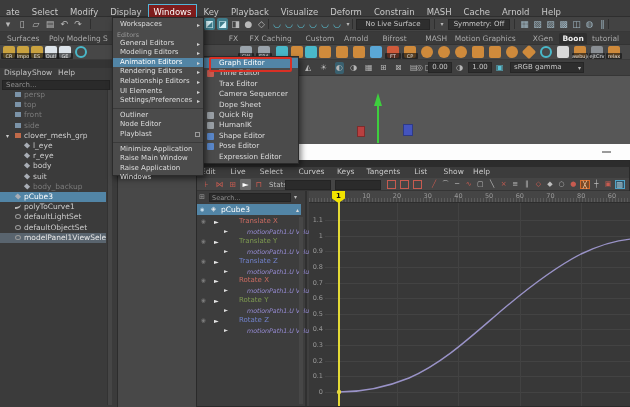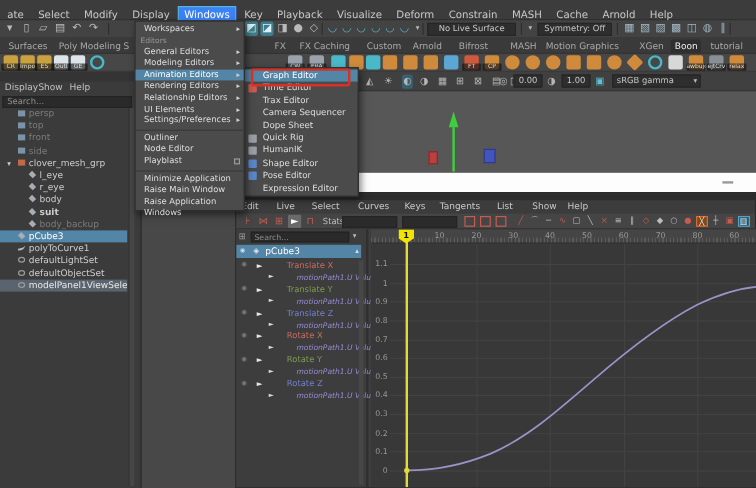--- a/index.html
+++ b/index.html
@@ -2,21 +2,21 @@
 <html><head>
 <meta charset="utf-8">
 <style>
   *{margin:0;padding:0;box-sizing:border-box;font-family:"DejaVu Sans","Liberation Sans",sans-serif;}
   body{background:#222;}
   .app{position:relative;width:630px;height:407px;background:#444;overflow:hidden;}
   .a{position:absolute;}
   
   .menubar{left:0;top:0;width:630px;height:17px;background:#3c3c3c;border-bottom:1px solid #2e2e2e;white-space:nowrap;}
   .mbi{display:inline-block;padding:3px 6px 0 6px;font-size:8.5px;color:#c8c8c8;height:17px;}
-  .mbi.on{background:#3b82f6;box-shadow:inset 0 0 0 1px #53b6d7;color:#fff;}
+  .mbi.on{background:#7f1d1d;box-shadow:inset 0 0 0 1px #53b6d7;color:#fff;}
   
   .statusline{left:0;top:17px;width:630px;height:15px;background:#434343;border-bottom:1px solid #383838;}
   .sic{position:absolute;top:1px;height:12px;font-size:9px;color:#b9b9b9;line-height:12px;text-align:center;}
   .sep{position:absolute;top:2px;width:1px;height:10px;background:#2f2f2f;}
   .sfield{position:absolute;top:2px;height:11px;background:#2e2e2e;border:1px solid #262626;color:#c6c6c6;font-size:7px;line-height:9px;text-align:center;overflow:hidden;}
   
   .shelftabs{left:0;top:32px;width:630px;height:13px;background:#3a3a3a;border-bottom:1px solid #333;}
   .tab{position:absolute;top:1px;font-size:7.5px;color:#a9a9a9;padding:1px 3px;}
   .tab.on{color:#f0f0f0;background:#2f2f2f;border-radius:2px 2px 0 0;}
   .shelfrow{left:0;top:45px;width:630px;height:15px;background:#474747;border-bottom:1px solid #3a3a3a;}
@@ -132,21 +132,21 @@
       <div class="tab" style="left: 100px;">S</div>
       <div class="tab" style="left: 205px; margin-top: 20px;">ng</div>
       <div class="tab" style="left: 225.8px;">FX</div>
       <div class="tab" style="left: 246.6px;">FX Caching</div>
       <div class="tab" style="left: 302.6px;">Custom</div>
       <div class="tab" style="left: 341px;">Arnold</div>
       <div class="tab" style="left: 379.4px;">Bifrost</div>
       <div class="tab" style="left: 422.2px;">MASH</div>
       <div class="tab" style="left: 451.8px;">Motion Graphics</div>
       <div class="tab" style="left: 529.8px;">XGen</div>
-      <div class="tab on" style="left: 559.4px;">Boon</div>
+      <div class="tab on" style="left: 559.4px; font-weight: bold;">Boon</div>
       <div class="tab" style="left: 589px;">tutorial</div>
     </div>
   <div class="a shelfrow">
       <div class="shic" style="left: 3px; background: rgb(201, 162, 63);">
         <div class="shlbl">CR</div>
       </div>
       <div class="shic" style="left: 17px; background: rgb(201, 162, 63);">
         <div class="shlbl">Impo</div>
       </div>
       <div class="shic" style="left: 31px; background: rgb(201, 162, 63);">
@@ -237,21 +237,21 @@
     <input class="osearch" placeholder="Search..." style="">
     <div id="outlist">
         <div class="orow dim" style="top: 30px; padding-left: 6px;"><span style="display: inline-block; width: 7px; font-size: 6px; color: rgb(204, 204, 204);"></span><span class="oic" style="background: rgb(123, 147, 168);"></span><span>persp</span></div>
         <div class="orow dim" style="top: 40.2px; padding-left: 6px;"><span style="display: inline-block; width: 7px; font-size: 6px; color: rgb(204, 204, 204);"></span><span class="oic" style="background: rgb(123, 147, 168);"></span><span>top</span></div>
         <div class="orow dim" style="top: 50.4px; padding-left: 6px;"><span style="display: inline-block; width: 7px; font-size: 6px; color: rgb(204, 204, 204);"></span><span class="oic" style="background: rgb(123, 147, 168);"></span><span>front</span></div>
         <div class="orow dim" style="top: 60.6px; padding-left: 6px;"><span style="display: inline-block; width: 7px; font-size: 6px; color: rgb(204, 204, 204);"></span><span class="oic" style="background: rgb(123, 147, 168);"></span><span>side</span></div>
         <div class="orow" style="top: 70.8px; padding-left: 6px;"><span style="display: inline-block; width: 7px; font-size: 6px; color: rgb(204, 204, 204);">▾</span><span class="oic" style="background: rgb(192, 106, 74);"></span><span>clover_mesh_grp</span></div>
         <div class="orow" style="top: 81px; padding-left: 15px;"><span style="display: inline-block; width: 7px; font-size: 6px; color: rgb(204, 204, 204);"></span><span class="oic" style="background: rgb(168, 173, 181); transform: rotate(45deg) scale(0.8);"></span><span>l_eye</span></div>
         <div class="orow" style="top: 91.2px; padding-left: 15px;"><span style="display: inline-block; width: 7px; font-size: 6px; color: rgb(204, 204, 204);"></span><span class="oic" style="background: rgb(168, 173, 181); transform: rotate(45deg) scale(0.8);"></span><span>r_eye</span></div>
         <div class="orow" style="top: 101.4px; padding-left: 15px;"><span style="display: inline-block; width: 7px; font-size: 6px; color: rgb(204, 204, 204);"></span><span class="oic" style="background: rgb(168, 173, 181); transform: rotate(45deg) scale(0.8);"></span><span>body</span></div>
-        <div class="orow" style="top: 111.6px; padding-left: 15px; font-weight: bold;"><span style="display: inline-block; width: 7px; font-size: 6px; color: rgb(204, 204, 204);"></span><span class="oic" style="background: rgb(168, 173, 181); transform: rotate(45deg) scale(0.8);"></span><span>suit</span></div>
+        <div class="orow" style="top: 111.6px; padding-left: 15px;"><span style="display: inline-block; width: 7px; font-size: 6px; color: rgb(204, 204, 204);"></span><span class="oic" style="background: rgb(168, 173, 181); transform: rotate(45deg) scale(0.8);"></span><span>suit</span></div>
         <div class="orow dim" style="top: 121.8px; padding-left: 15px;"><span style="display: inline-block; width: 7px; font-size: 6px; color: rgb(204, 204, 204);"></span><span class="oic" style="background: rgb(168, 173, 181); transform: rotate(45deg) scale(0.8);"></span><span>body_backup</span></div>
         <div class="orow sel" style="top: 132px; padding-left: 6px;"><span style="display: inline-block; width: 7px; font-size: 6px; color: rgb(204, 204, 204);"></span><span class="oic" style="background: rgb(168, 173, 181); transform: rotate(45deg) scale(0.8);"></span><span>pCube3</span></div>
         <div class="orow" style="top: 142.2px; padding-left: 6px;"><span style="display: inline-block; width: 7px; font-size: 6px; color: rgb(204, 204, 204);"></span><span class="oic" style="background: transparent; border-bottom: 2px solid rgb(184, 184, 184); border-radius: 0px 0px 6px;"></span><span>polyToCurve1</span></div>
         <div class="orow" style="top: 152.4px; padding-left: 6px;"><span style="display: inline-block; width: 7px; font-size: 6px; color: rgb(204, 204, 204);"></span><span class="oic" style="background: transparent; border: 1px solid rgb(154, 154, 154); border-radius: 50%;"></span><span>defaultLightSet</span></div>
         <div class="orow" style="top: 162.6px; padding-left: 6px;"><span style="display: inline-block; width: 7px; font-size: 6px; color: rgb(204, 204, 204);"></span><span class="oic" style="background: transparent; border: 1px solid rgb(154, 154, 154); border-radius: 50%;"></span><span>defaultObjectSet</span></div>
         <div class="orow sel2" style="top: 172.8px; padding-left: 6px;"><span style="display: inline-block; width: 7px; font-size: 6px; color: rgb(204, 204, 204);"></span><span class="oic" style="background: transparent; border: 1px solid rgb(154, 154, 154); border-radius: 50%;"></span><span>modelPanel1ViewSelectedSet</span></div>
       </div>
     <div class="oscroll"></div>
   </div>
 

